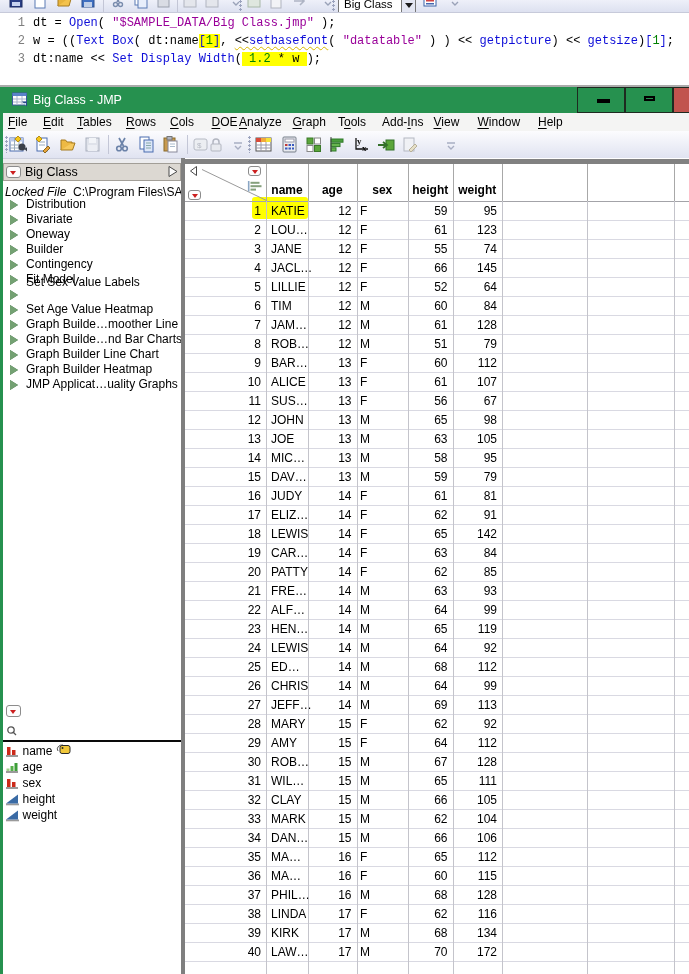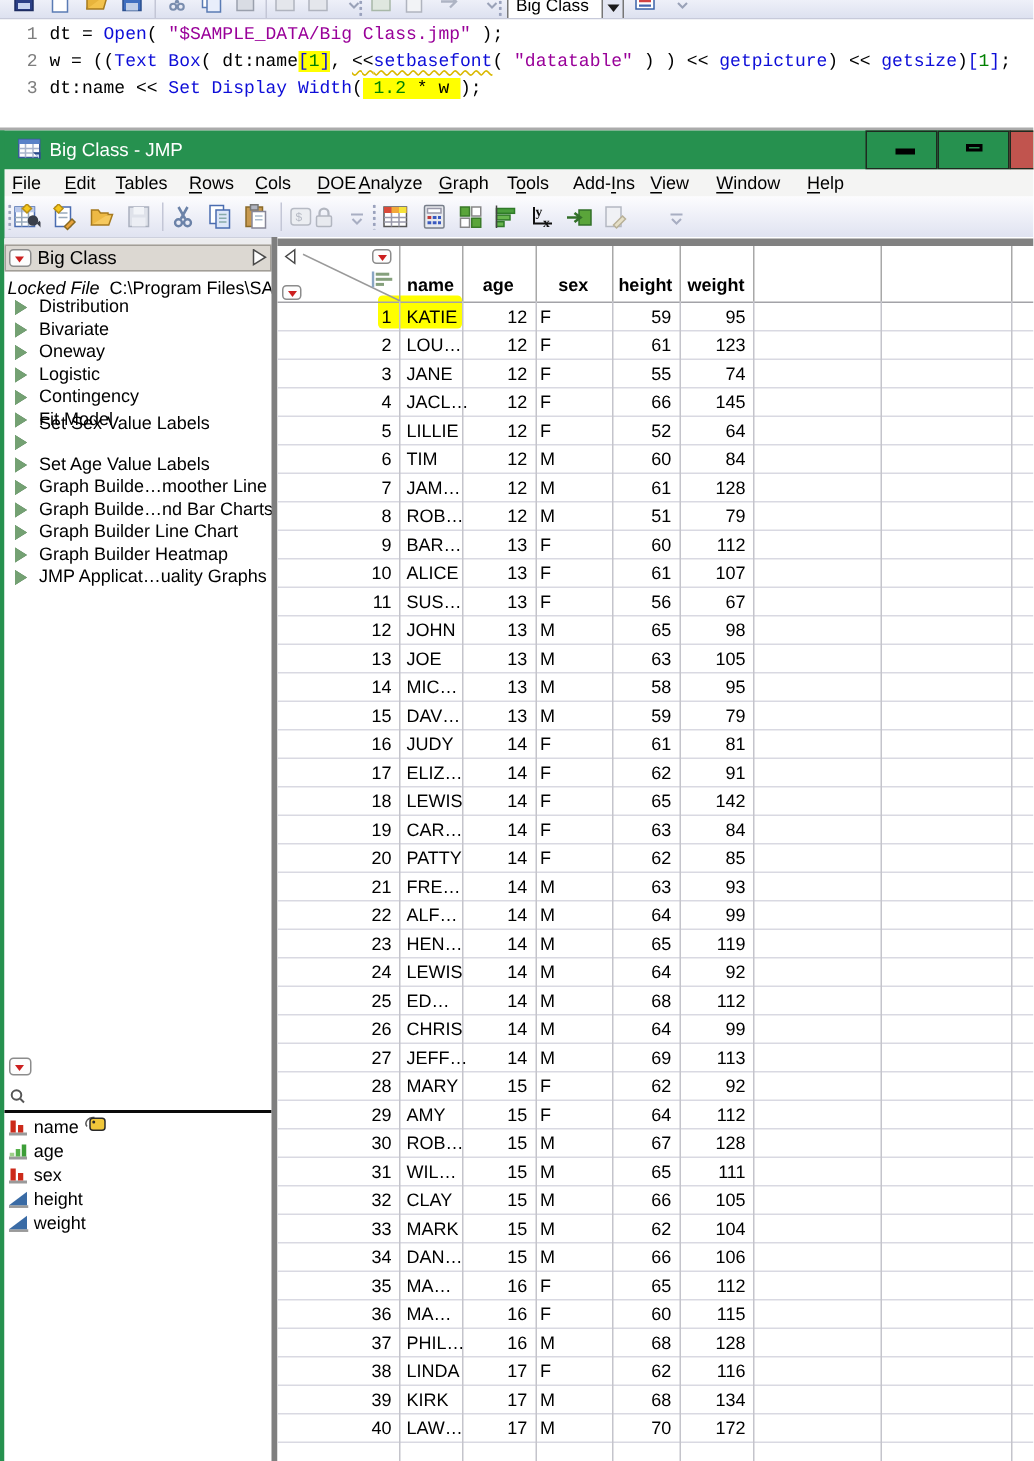--- a/index.html
+++ b/index.html
@@ -298,29 +298,29 @@
         <polygon points="1,0.5 9,5.5 1,10.5" fill="#fcfcfc" stroke="#4a4a4a"></polygon>
       </svg>
 <div class="abs" style="left:2px;top:26px;font-size:12px;white-space:nowrap;overflow:hidden;width:176px"><i>Locked File</i>&nbsp; C:\Program Files\SA</div>
 <div class="gtri" style="top:40.5px"></div>
       <div class="pitem" style="top:38.0px">Distribution</div>
 <div class="gtri" style="top:55.5px"></div>
       <div class="pitem" style="top:53.0px">Bivariate</div>
 <div class="gtri" style="top:70.5px"></div>
       <div class="pitem" style="top:68.0px">Oneway</div>
 <div class="gtri" style="top:85.5px"></div>
-      <div class="pitem" style="top:83.0px">Logistic</div>
+      <div class="pitem" style="top:83.0px">Builder</div>
 <div class="gtri" style="top:100.5px"></div>
       <div class="pitem" style="top:98.0px">Contingency</div>
 <div class="gtri" style="top:115.5px"></div>
       <div class="pitem" style="top:113.0px">Fit Model</div>
 <div class="gtri" style="top:130.5px"></div>
       <div class="pitem" style="top:116px">Set Sex Value Labels</div>
 <div class="gtri" style="top:145.5px"></div>
-      <div class="pitem" style="top:143.0px">Set Age Value Labels</div>
+      <div class="pitem" style="top:143.0px">Set Age Value Heatmap</div>
 <div class="gtri" style="top:160.5px"></div>
       <div class="pitem" style="top:158.0px">Graph Builde…moother Line</div>
 <div class="gtri" style="top:175.5px"></div>
       <div class="pitem" style="top:173.0px">Graph Builde…nd Bar Charts</div>
 <div class="gtri" style="top:190.5px"></div>
       <div class="pitem" style="top:188.0px">Graph Builder Line Chart</div>
 <div class="gtri" style="top:205.5px"></div>
       <div class="pitem" style="top:203.0px">Graph Builder Heatmap</div>
 <div class="gtri" style="top:220.5px"></div>
       <div class="pitem" style="top:218.0px">JMP Applicat…uality Graphs</div>

